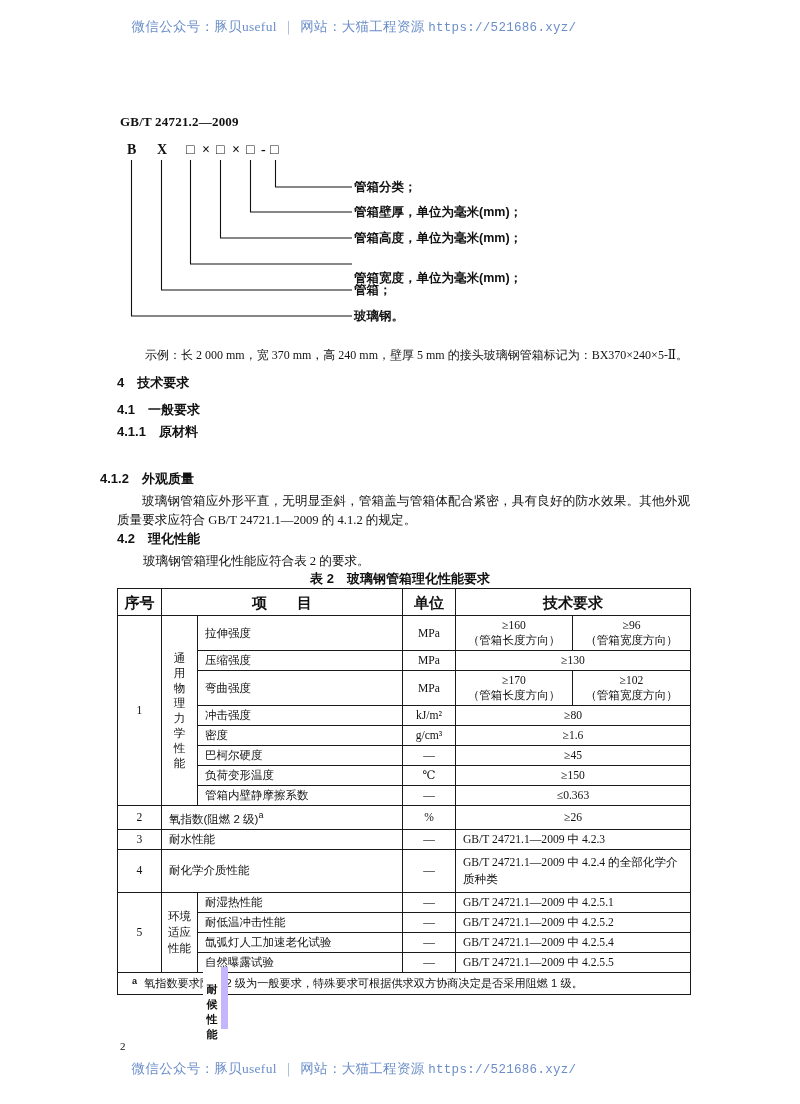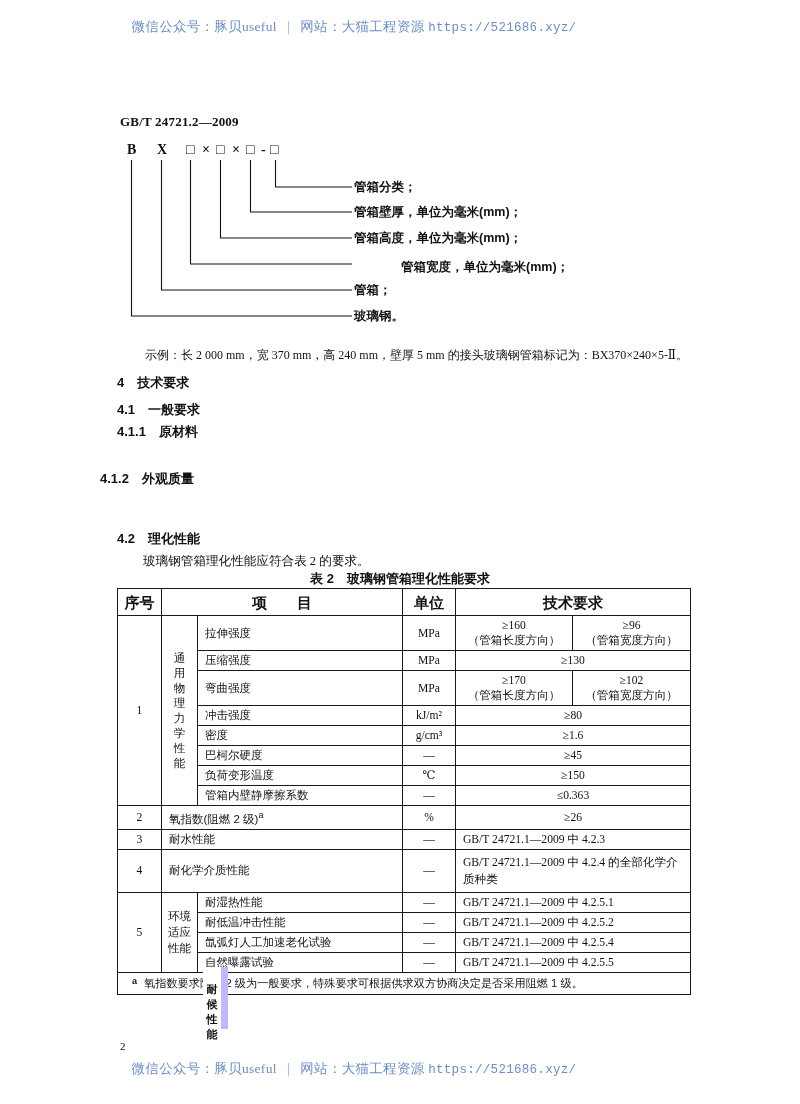--- a/index.html
+++ b/index.html
@@ -223,31 +223,32 @@
 
         <path d="M41.5,20 L41.5,150 L232,150"></path>
 
         <path d="M11.5,20 L11.5,176 L232,176"></path>
       </g>
     </svg>
 
     <div class="dlabel" style="left:234px; top:41px;">管箱分类；</div>
     <div class="dlabel" style="left:234px; top:66px;">管箱壁厚，单位为毫米(mm)；</div>
     <div class="dlabel" style="left:234px; top:92px;">管箱高度，单位为毫米(mm)；</div>
-    <div class="dlabel" style="left:234px; top:121px;margin-left:47px;">管箱宽度，单位为毫米(mm)；</div>
+    <div class="dlabel" style="left:234px; top:132px;">管箱宽度，单位为毫米(mm)；</div>
     <div class="dlabel" style="left:234px; top:144px;">管箱；</div>
     <div class="dlabel" style="left:234px; top:170px;">玻璃钢。</div>
   </div>
 
   <div class="tx" style="left:145px; top:347px; font-size:12px;">示例：长 2 000 mm，宽 370 mm，高 240 mm，壁厚 5 mm 的接头玻璃钢管箱标记为：BX370×240×5-Ⅱ。</div>
 
   <div class="heading" style="left:117px; top:374px;">4　技术要求</div>
   <div class="heading" style="left:117px; top:401px;">4.1　一般要求</div>
   <div class="heading" style="left:117px; top:423px;">4.1.1　原材料</div>
   <div class="heading" style="left:100px; top:470px;">4.1.2　外观质量</div>
+  <div class="para" style="left:117px; top:492px; width:573px; text-indent:25px;">玻璃钢管箱应外形平直，无明显歪斜，管箱盖与管箱体配合紧密，具有良好的防水效果。其他外观质量要求应符合 GB/T 24721.1—2009 的 4.1.2 的规定。</div>
   <div class="heading" style="left:117px; top:530px;">4.2　理化性能</div>
   <div class="tx" style="left:143px; top:553px;">玻璃钢管箱理化性能应符合表 2 的要求。</div>
 
   <div class="tbl-title" style="top:570px;">表 2　玻璃钢管箱理化性能要求</div>
 
   <div class="tblwrap">
   <table class="t2">
     <colgroup>
       <col style="width:44px">
       <col style="width:18px">

